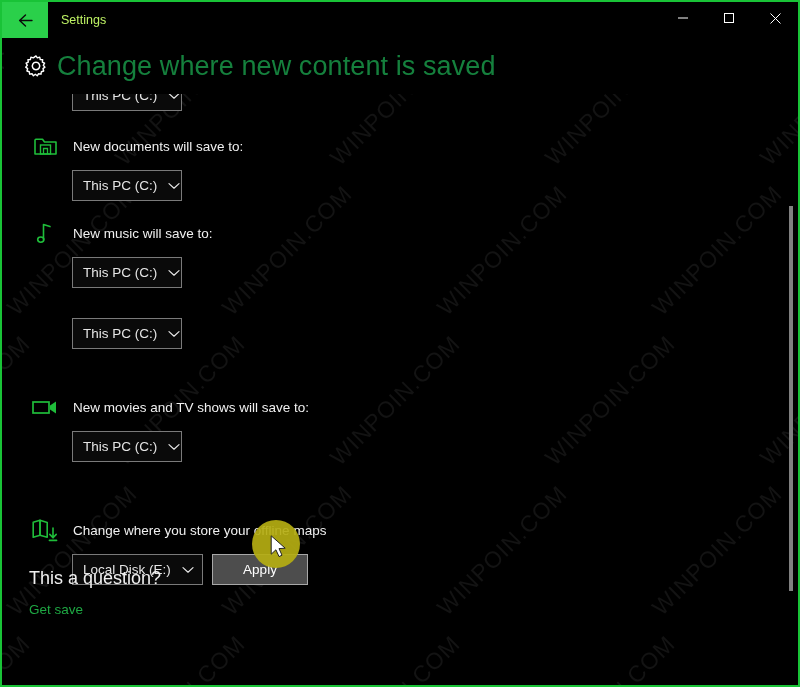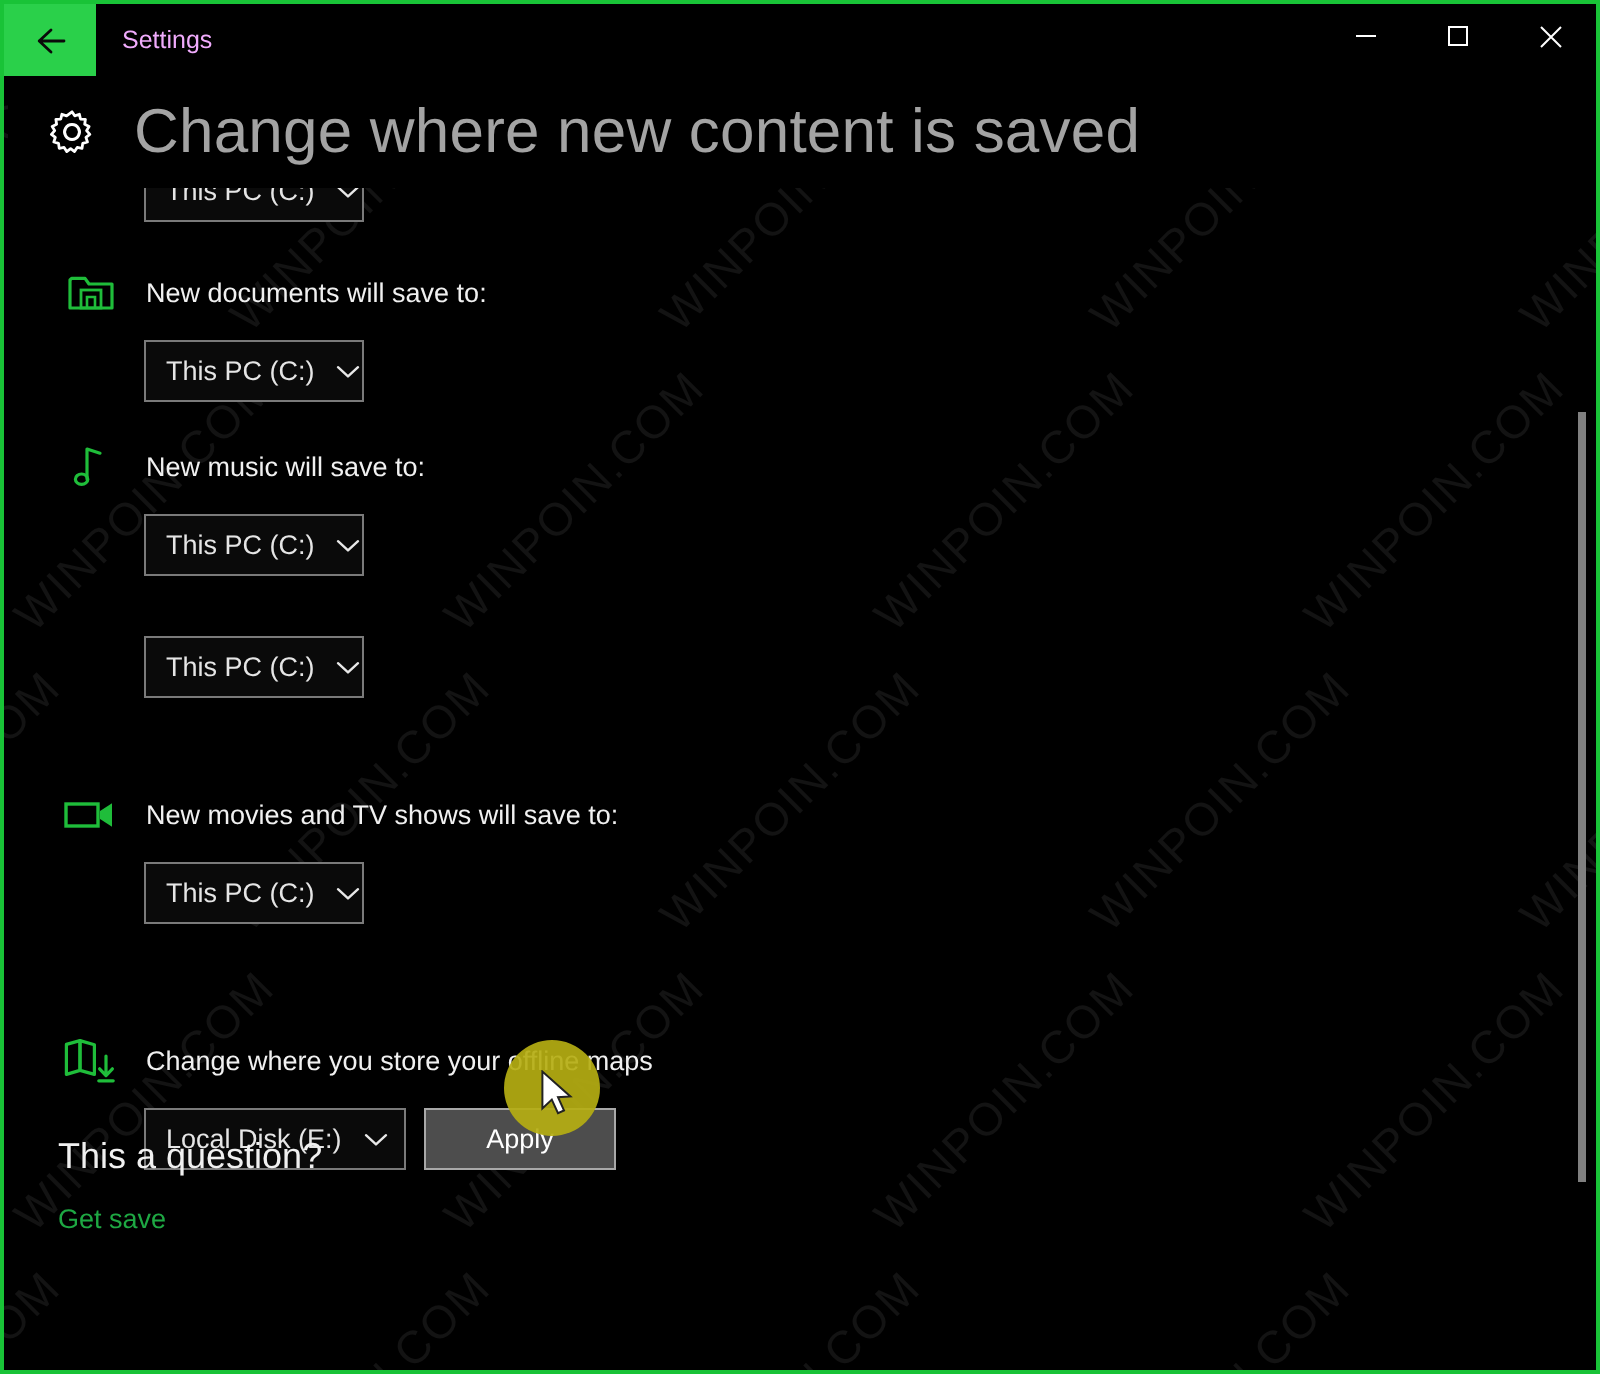--- a/index.html
+++ b/index.html
@@ -56,21 +56,21 @@
     width: 46px;
     height: 36px;
     background: #2ad04a;
     display: flex;
     align-items: center;
     justify-content: center;
     flex: none;
   }
   #back-btn svg { display: block; }
   #app-title {
-    color: #f0abfc;
+    color: #bef264;
     font-size: 12.5px;
     line-height: 36px;
     padding-left: 13px;
     flex: 1;
     user-select: none;
   }
   .winctrl {
     width: 46px;
     height: 32px;
     display: flex;
@@ -91,24 +91,24 @@
     display: flex;
     align-items: center;
   }
   #header-gear {
     width: 24px; height: 24px;
     margin-left: 20px;
     flex: none;
     display: flex; align-items: center; justify-content: center;
   }
   #page-title {
-    color: #a3a3a3;
-    font-size: 31px;
+    color: #15803d;
+    font-size: 27px;
     font-weight: 300;
-    margin-left: 19px;
+    margin-left: 9px;
     letter-spacing: 0.1px;
     white-space: nowrap;
     user-select: none;
   }
 
   
   #scroll-area {
     position: absolute;
     top: 36px; left: 2px;
     width: 794px;

